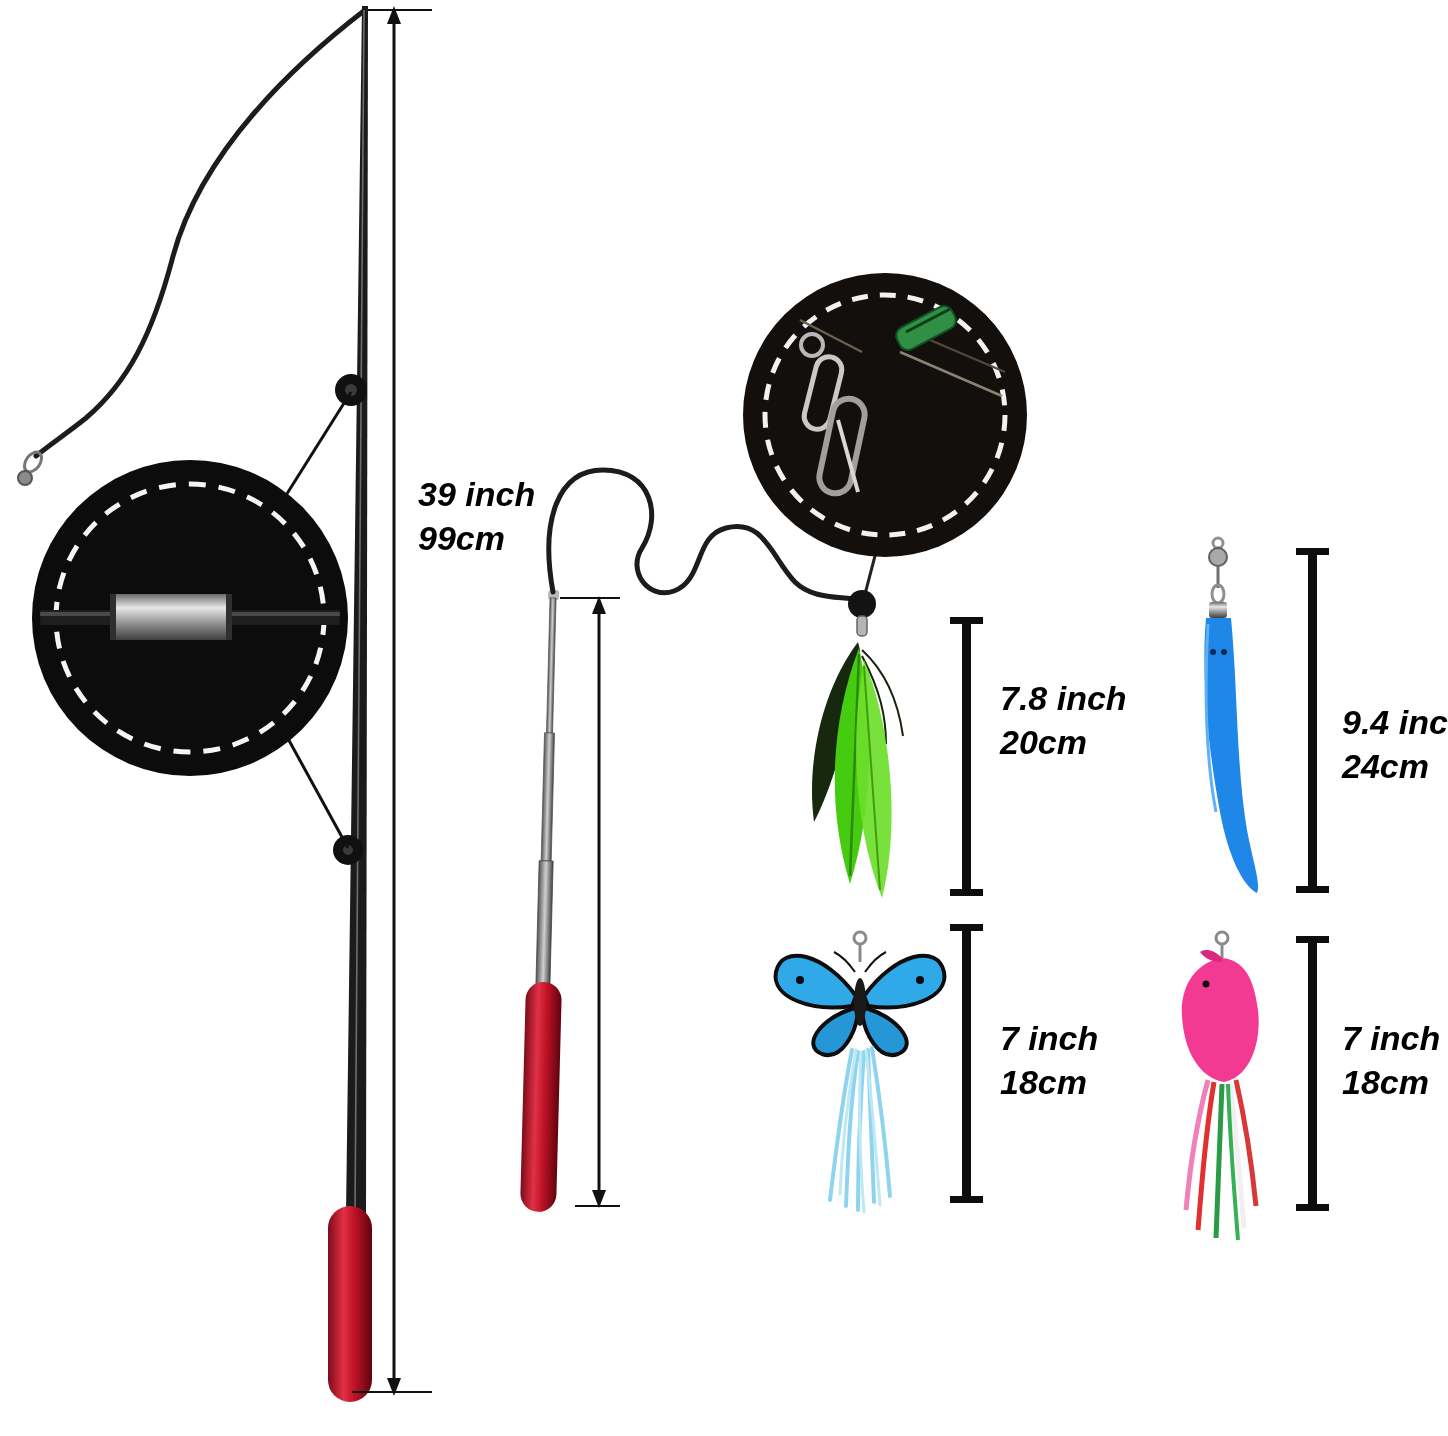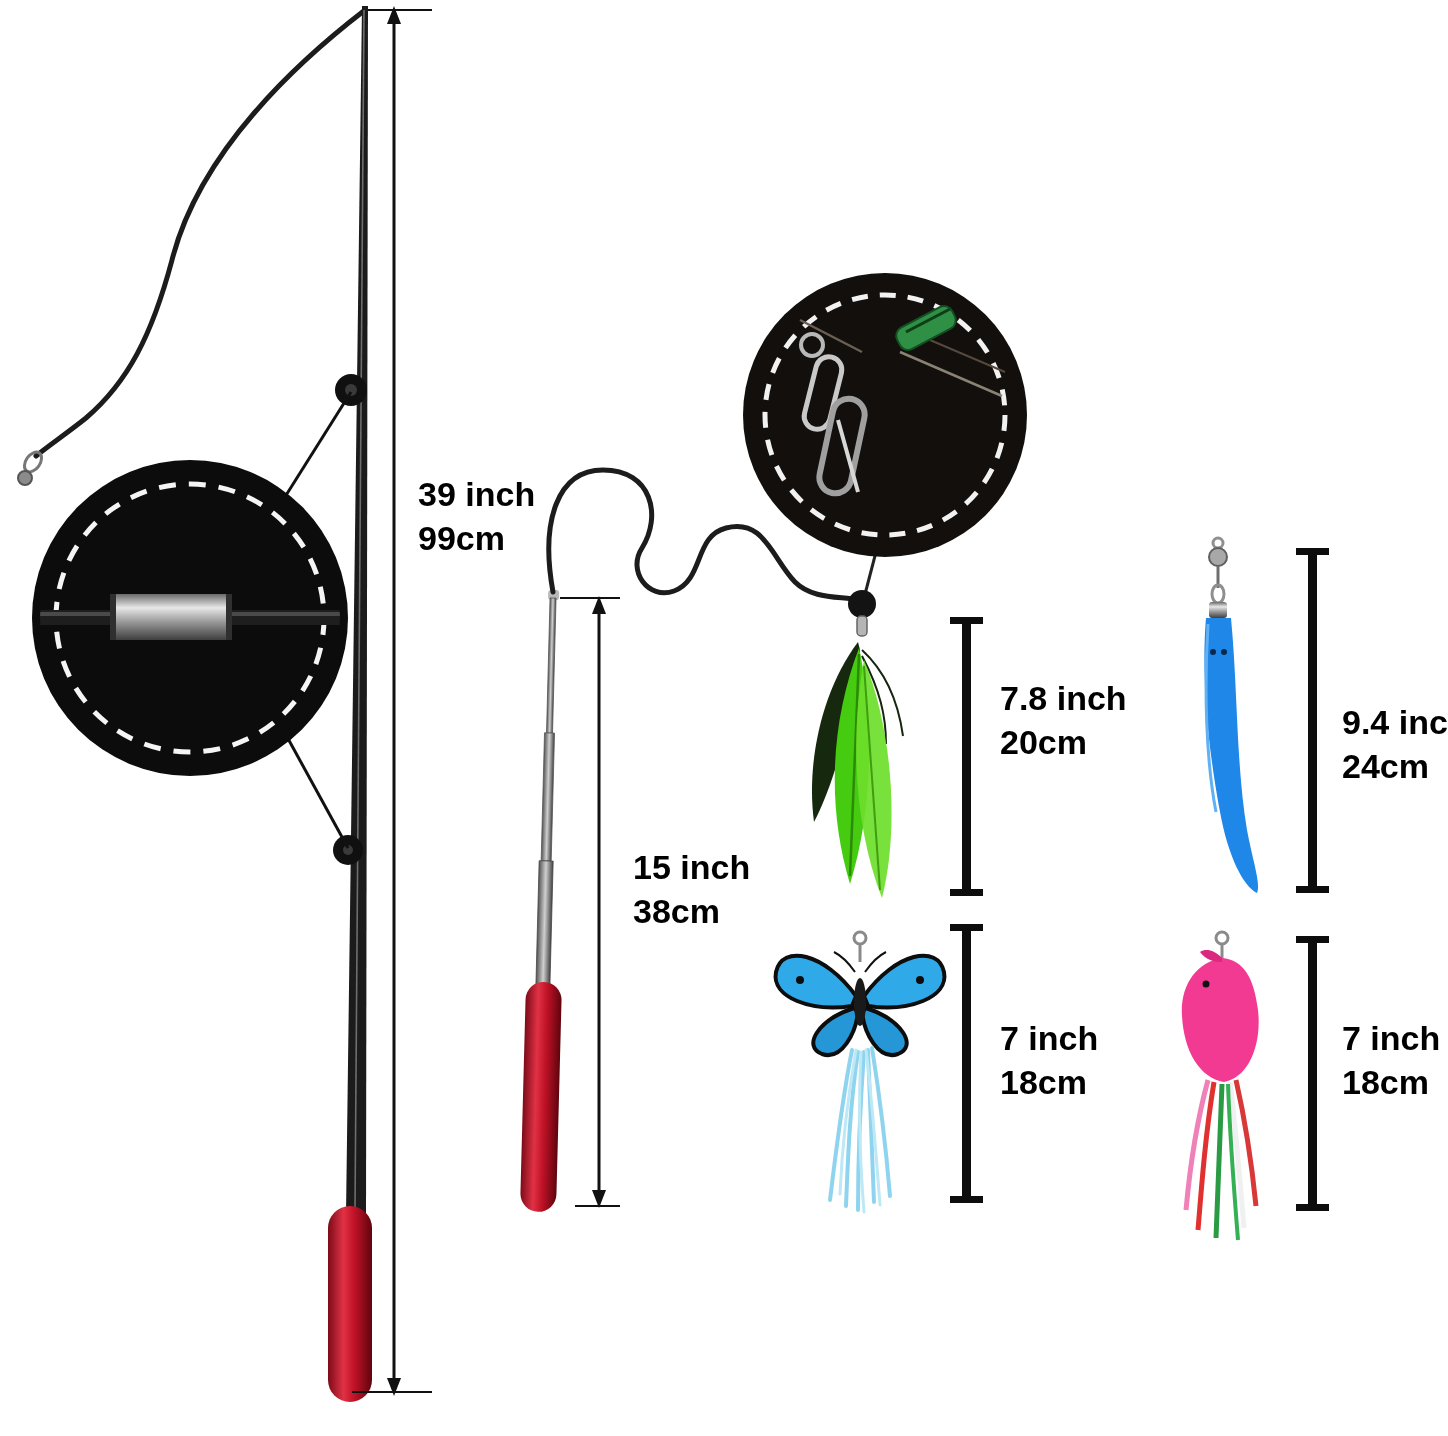--- a/index.html
+++ b/index.html
@@ -1,17 +1,17 @@
 <!DOCTYPE html>
 <html><head>
 <meta charset="utf-8">
 <style>
   html,body{margin:0;padding:0;background:#fff;}
   .canvas{position:relative;width:1448px;height:1436px;background:#ffffff;overflow:hidden;
-          font-family:"Liberation Sans",sans-serif;}
+          font-family:"Liberation Sans",sans-serif;font-style:italic;}
   .scene{position:absolute;left:0;top:0;}
   .label{position:absolute;font-weight:700;font-size:34px;line-height:44px;color:#000;
          white-space:nowrap;}
   .string{fill:none;stroke:#1c1c1c;stroke-width:5;stroke-linecap:round;}
   .tasselB{fill:none;stroke:#8fd4ee;stroke-width:4;stroke-linecap:round;}
   .tasselB2{fill:none;stroke:#bde8f6;stroke-width:3;stroke-linecap:round;}
 </style>
 </head>
 <body>
 
@@ -207,24 +207,20 @@
     <rect x="1296" y="936" width="33" height="7" fill="#0d0d0d"></rect>
     <rect x="1296" y="1204" width="33" height="7" fill="#0d0d0d"></rect>
   </g>
 </svg>
 
 <div class="label" style="left:418px;top:472px">
   <div>39 inch</div>
   <div>99cm</div>
 </div>
 
-<div class="label" style="left:633px;top:845px">
-  <div>15 inch</div>
-  <div>38cm</div>
-</div>
 
 <div class="label" style="left:1000px;top:676px">
   <div>7.8 inch</div>
   <div>20cm</div>
 </div>
 
 <div class="label" style="left:1342px;top:700px">
   <div>9.4 inch</div>
   <div>24cm</div>
 </div>

